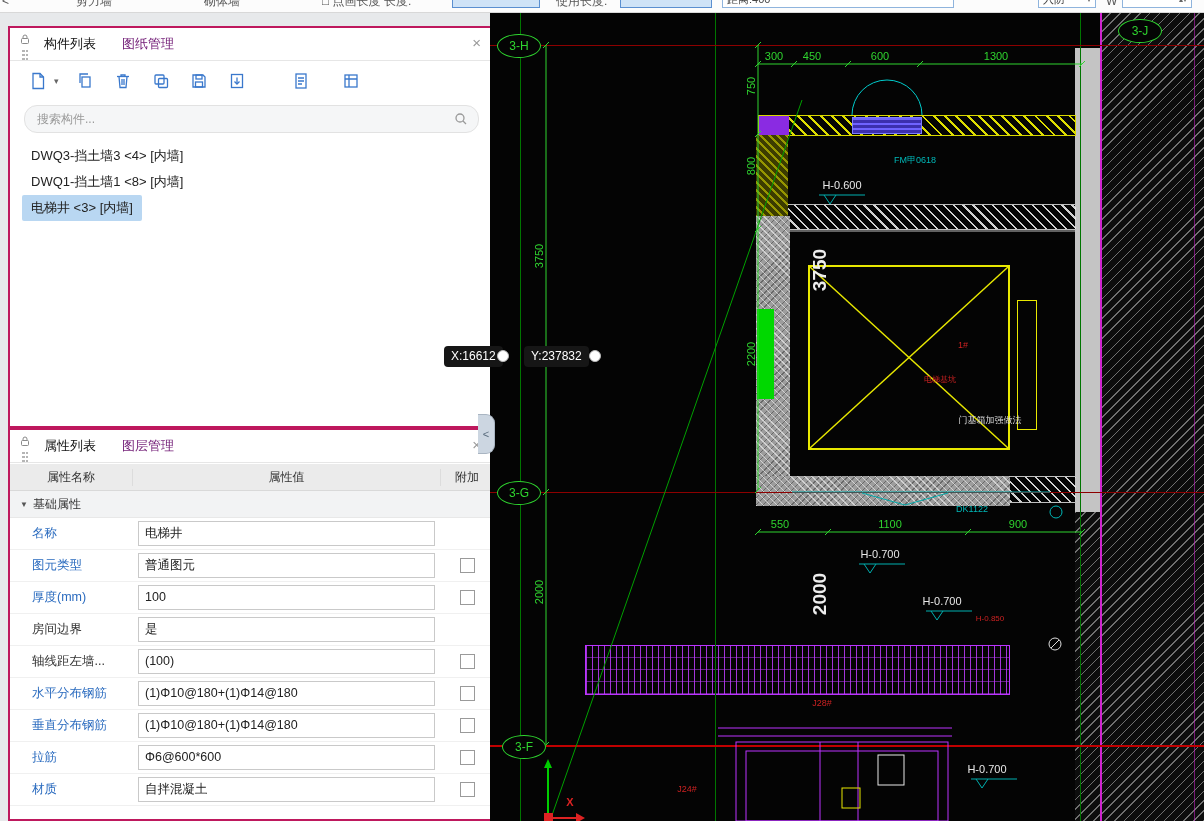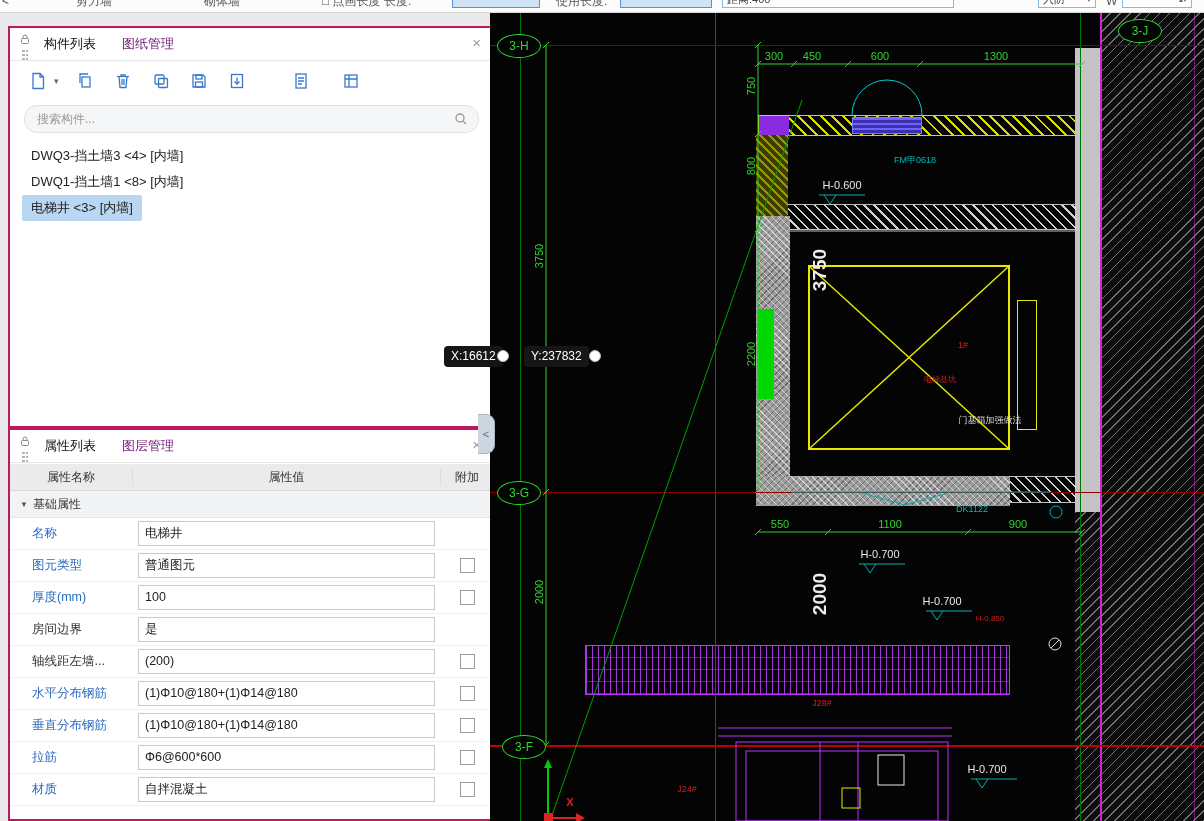--- a/index.html
+++ b/index.html
@@ -264,21 +264,21 @@
     <div class="p-value-wrap">
               <div class="p-value">是</div>
             </div>
     <div class="p-check-wrap">
               <span class="p-check" style="visibility: hidden;"></span>
             </div>
   </div>
           <div class="prop-row">
     <div class="p-name">轴线距左墙...</div>
     <div class="p-value-wrap">
-              <div class="p-value">(200)</div>
+              <div class="p-value">(100)</div>
             </div>
     <div class="p-check-wrap">
               <span class="p-check"></span>
             </div>
   </div>
           <div class="prop-row">
     <div class="p-name link">水平分布钢筋</div>
     <div class="p-value-wrap">
               <div class="p-value">(1)Φ10@180+(1)Φ14@180</div>
             </div>

